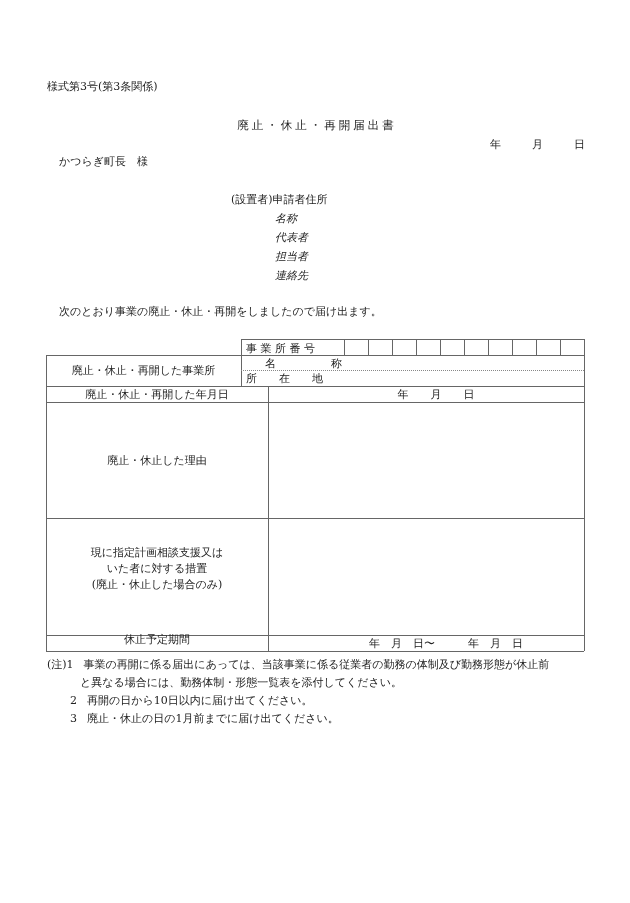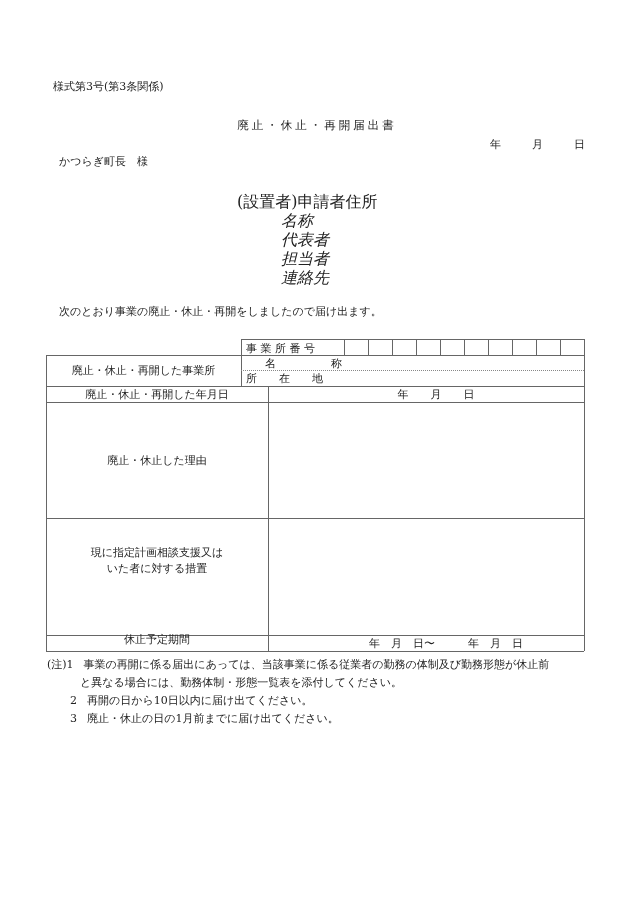--- a/index.html
+++ b/index.html
@@ -2,26 +2,26 @@
 <html><head>
   <meta charset="utf-8">
   <style>
     html, body { margin: 0; padding: 0; }
     body {
       width: 630px; height: 903px; background: #ffffff; position: relative;
       font-family: "DejaVu Serif", "Liberation Serif", serif; color: #222; font-size: 11px;
       overflow: hidden;
     }
     .abs { position: absolute; white-space: nowrap; line-height: 1; }
-    .form-no { left: 47px; top: 81px; font-size: 11px; margin-left: 6px; }
+    .form-no { left: 47px; top: 81px; font-size: 11px; }
     .title { left: 0; width: 630px; top: 120px; text-align: center; font-size: 11.5px; letter-spacing: 3px; padding-left: 2px; }
     .date { left: 490px; top: 139px; font-size: 11px; }
     .date span { display: inline-block; }
     .addressee { left: 59px; top: 156px; font-size: 11px; }
-    .applicant { left: 237px; top: 194px; font-size: 16px; }
+    .applicant { left: 231px; top: 194px; font-size: 11px; }
     .applicant .line { height: 19px; }
     .applicant .indent { padding-left: 44px; font-style: italic; }
     .intro { left: 59px; top: 306px; font-size: 11px; }
     .line-h { position: absolute; height: 0; border-top: 1px solid #666; }
     .line-v { position: absolute; width: 0; border-left: 1px solid #666; }
     .line-h.dotted { border-top: 1px dotted #888; }
     .cell-text { position: absolute; font-size: 11px; line-height: 1.45; text-align: center; white-space: nowrap; }
 
     .notes { left: 47px; top: 656px; font-size: 11px; line-height: 18px; }
     .notes .row { white-space: nowrap; }
@@ -97,20 +97,21 @@
 
   <div class="cell-text" style="left:46px; top:387px; width:222px;">廃止・休止・再開した年月日</div>
   <div class="cell-text" style="left:268px; top:387px; width:316px; padding-left:20px; box-sizing:border-box;">年　　月　　日</div>
 
   <div class="cell-text" style="left:46px; top:453px; width:222px;">廃止・休止した理由</div>
   <div style="position:absolute;left:269px;top:403px;width:315px;height:115px;"></div>
 
   <div class="cell-text" style="left:46px; top:545px; width:222px;">
     <div>現に指定計画相談支援又は</div>
     <div>いた者に対する措置</div>
+    <div>(廃止・休止した場合のみ)</div>
   </div>
   <div style="position:absolute;left:269px;top:519px;width:315px;height:116px;"></div>
 
   <div class="cell-text" style="left:46px; top:632px; width:222px;">休止予定期間</div>
   <div class="cell-text" style="left:268px; top:636px; width:316px; padding-left:40px; box-sizing:border-box;">年　月　日〜　　　年　月　日</div>
 </div>
 
 <div class="abs notes">
   <div class="row">
     <span>(注)1</span><span style="display:inline-block;width:10px"></span><span>事業の再開に係る届出にあっては、当該事業に係る従業者の勤務の体制及び勤務形態が休止前</span>

